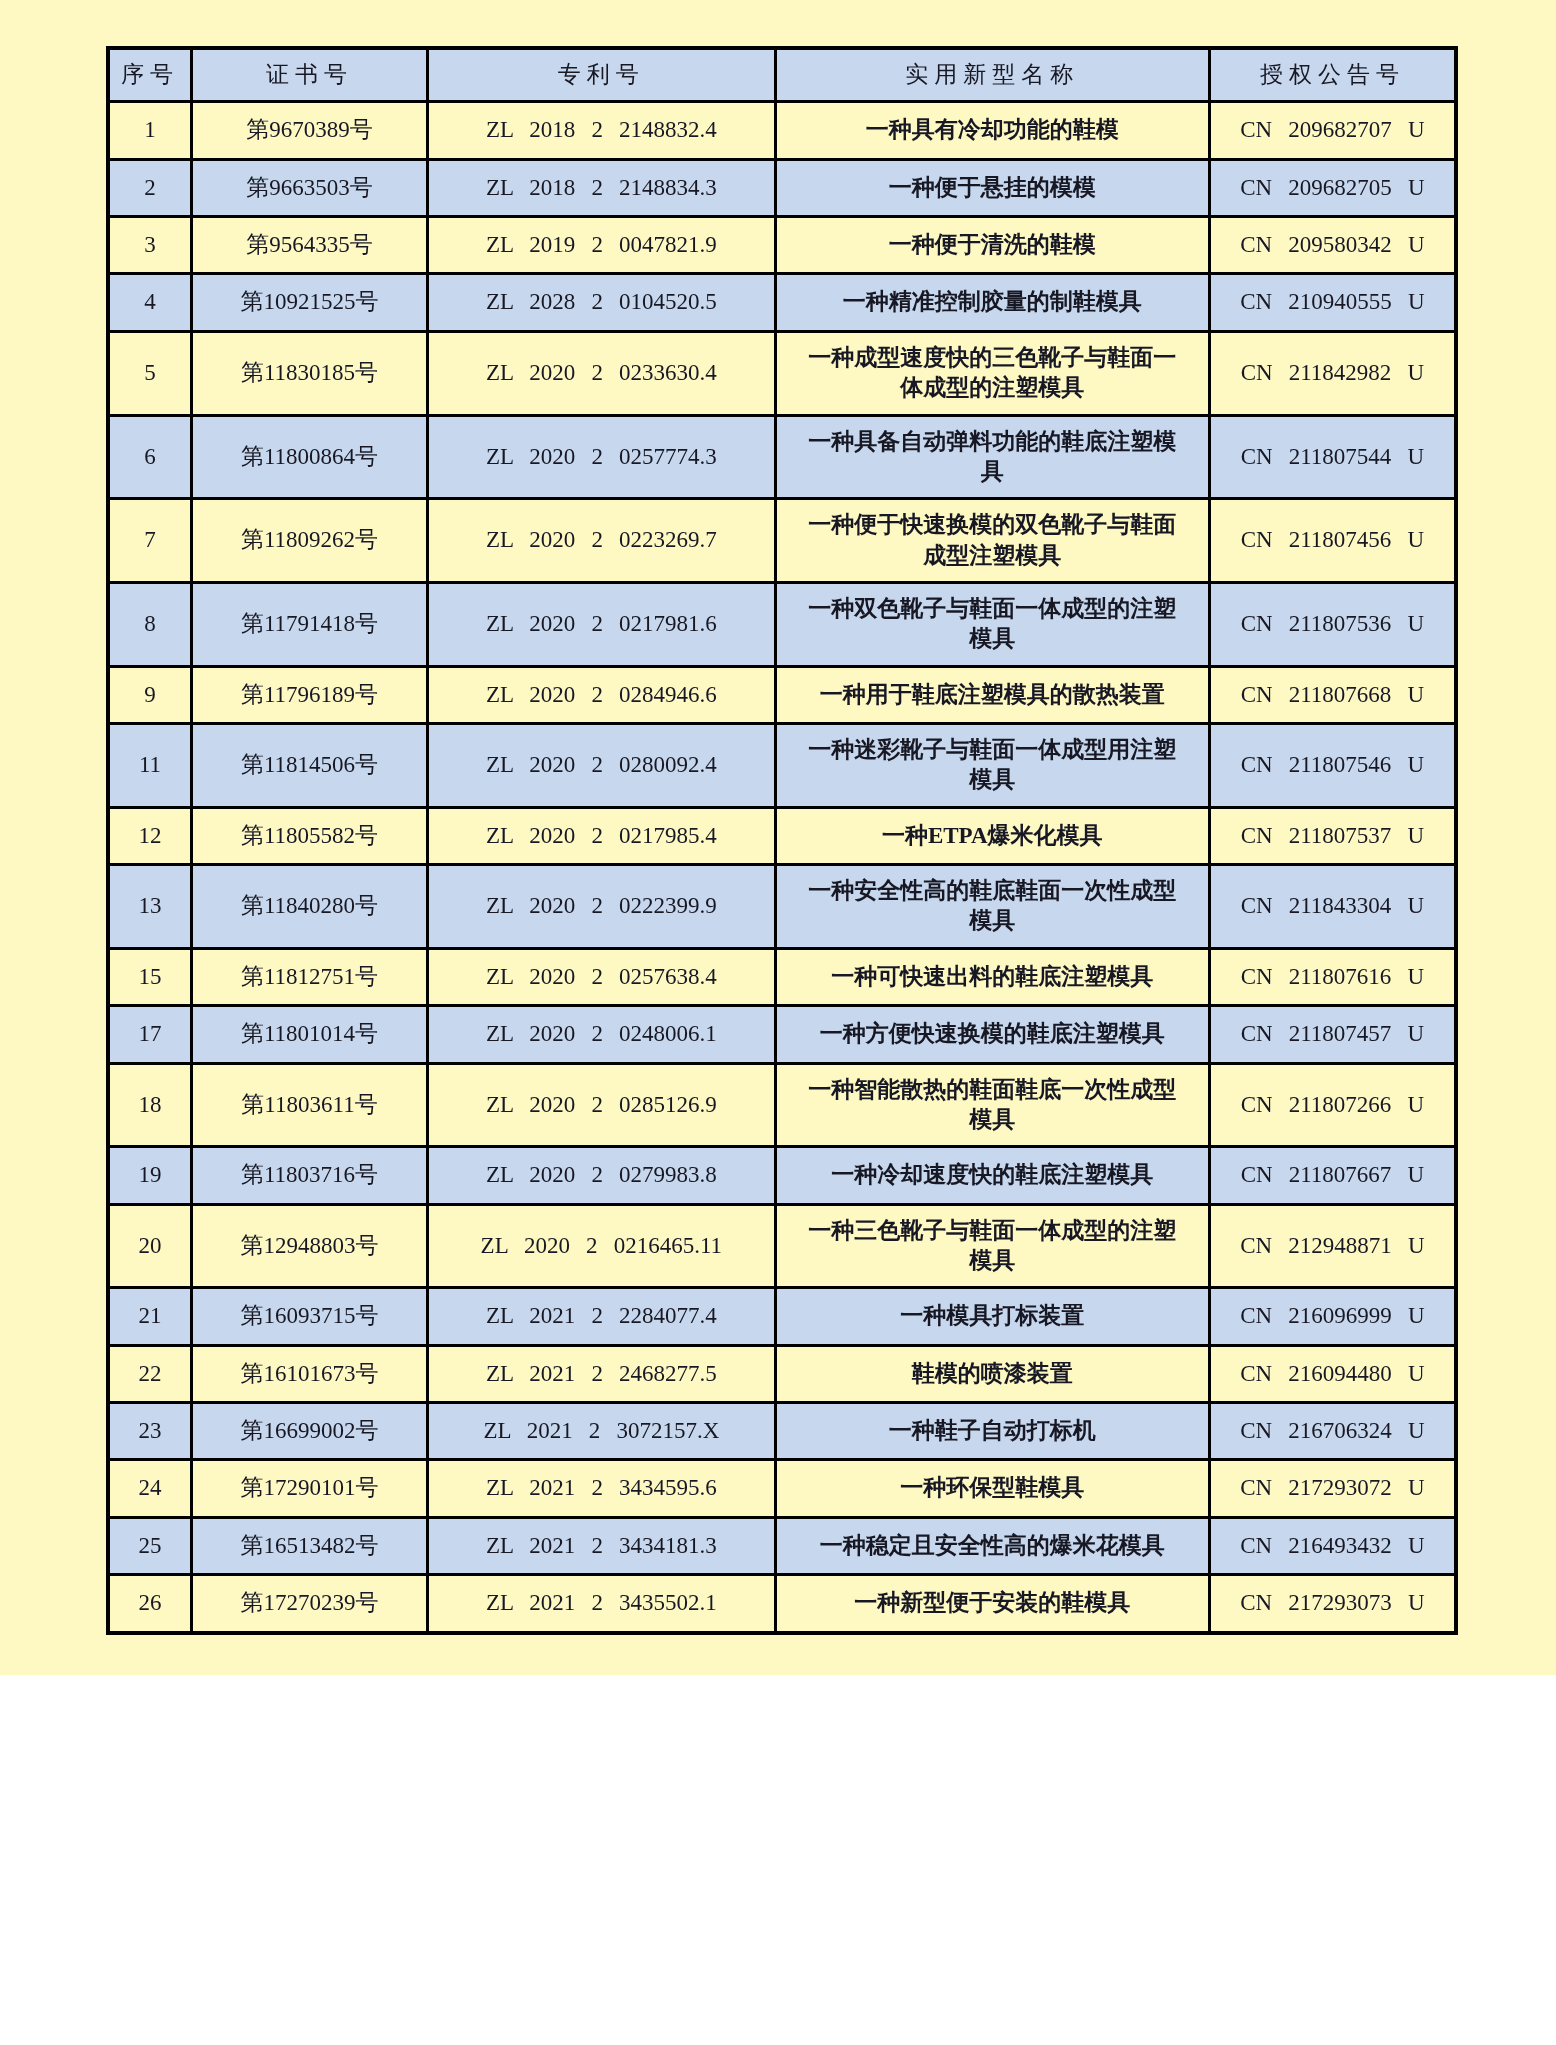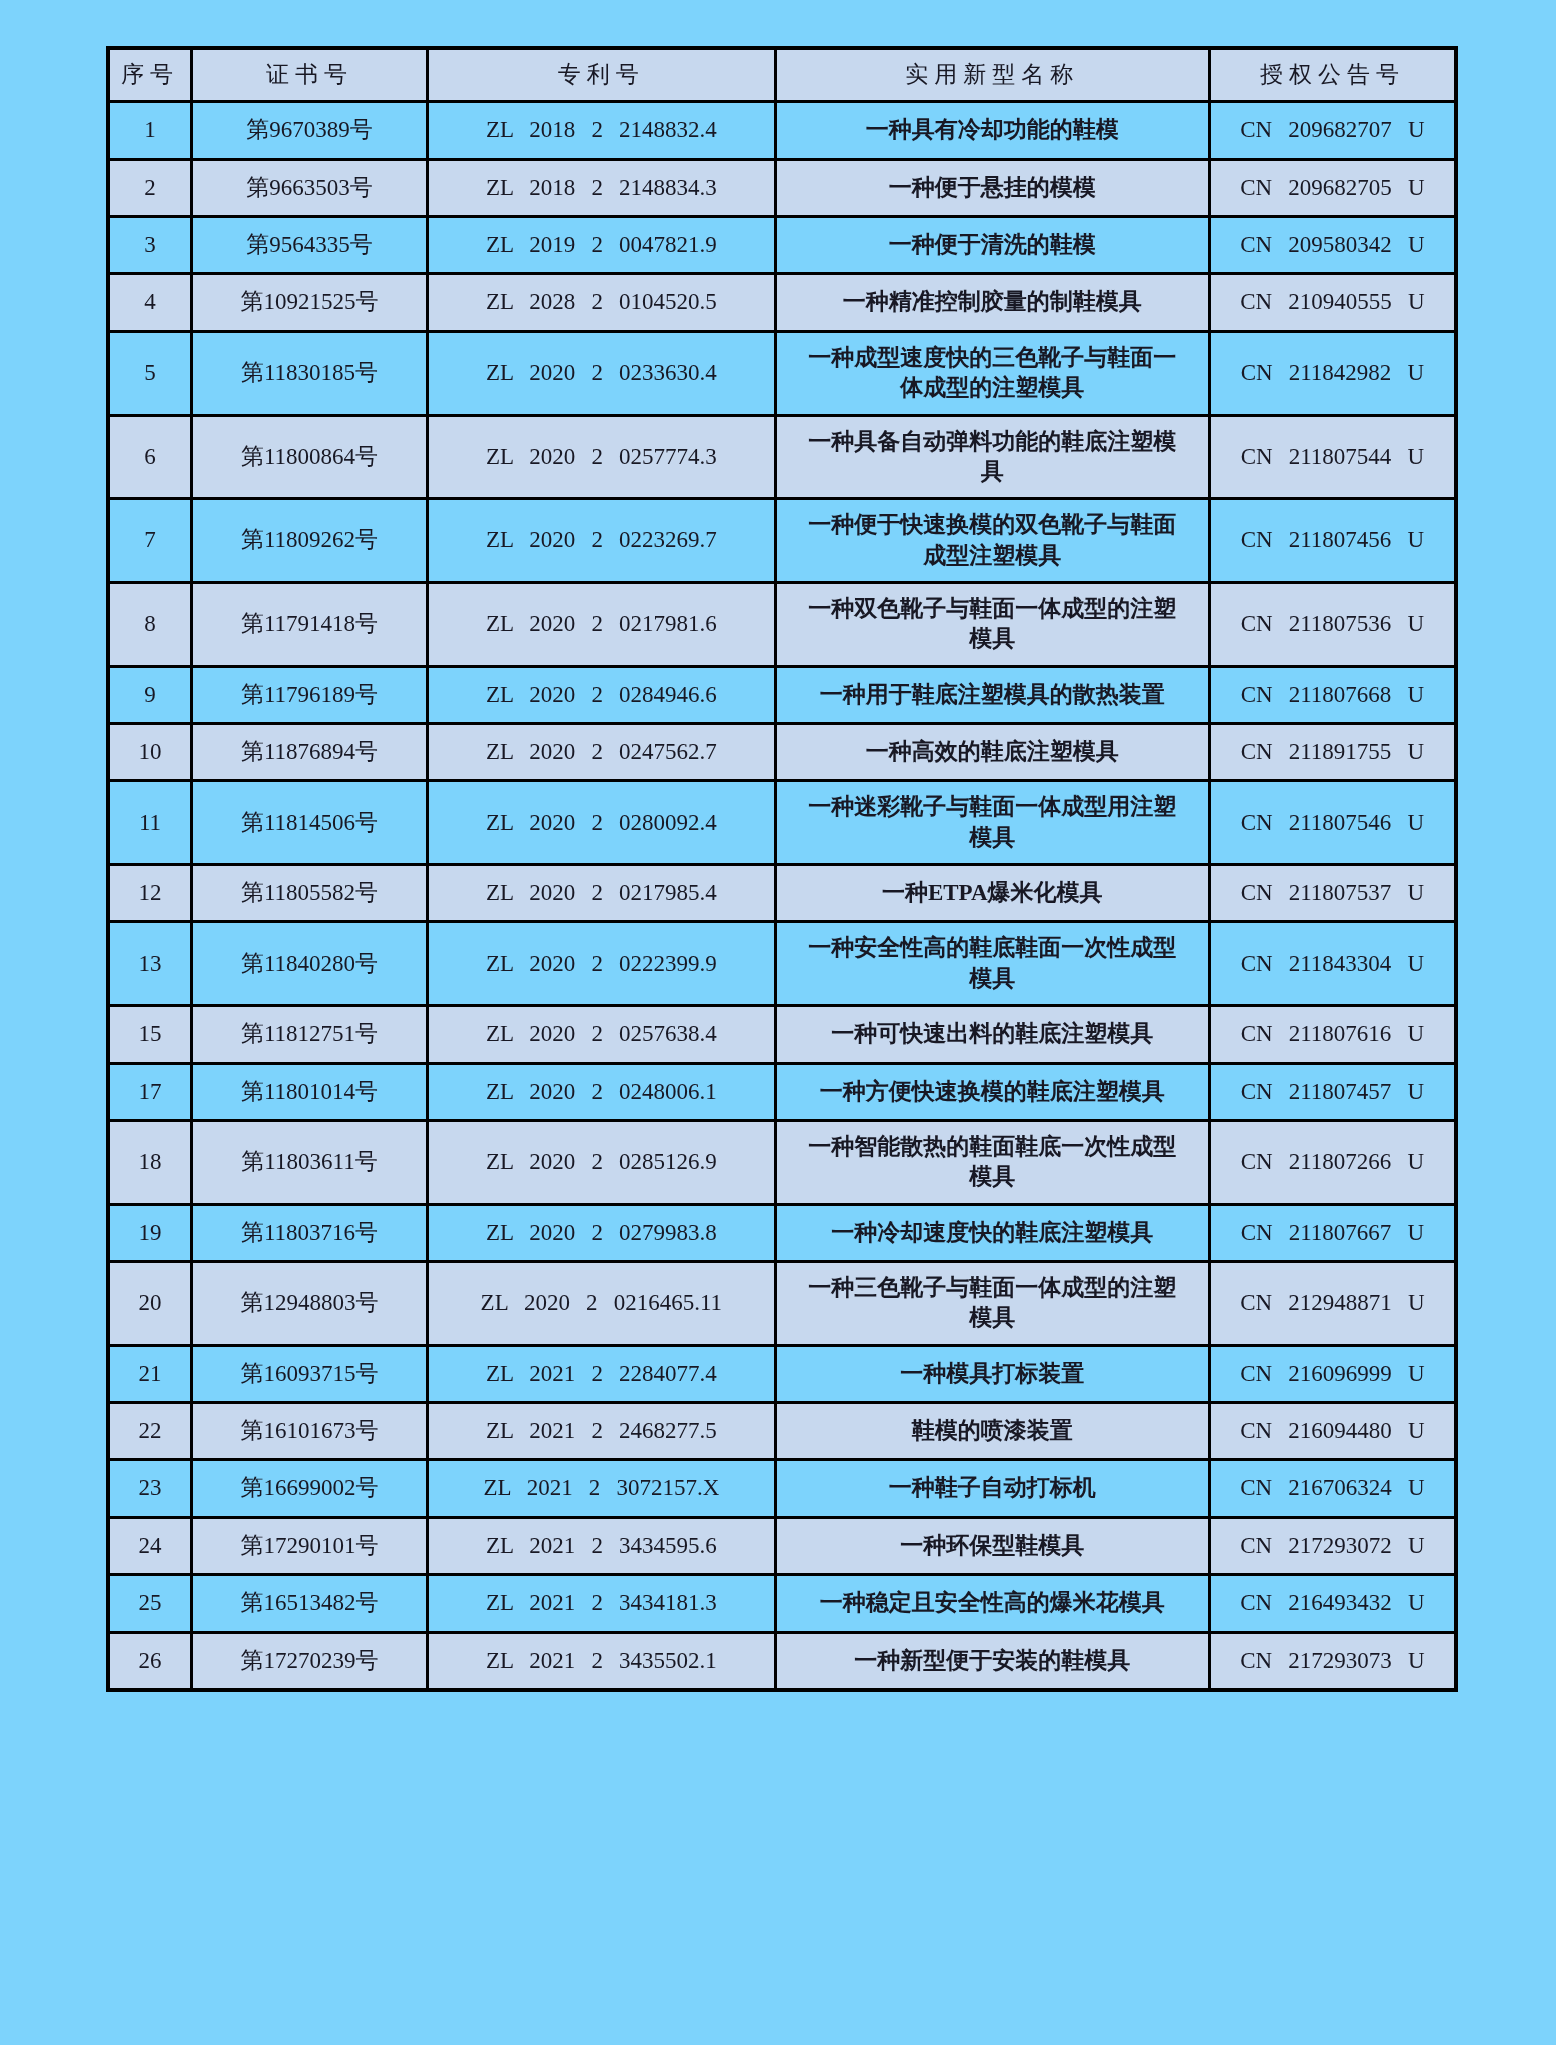--- a/index.html
+++ b/index.html
@@ -4,22 +4,22 @@
 <style>
   html, body {
     margin: 0;
     padding: 0;
     background: #ffffff;
     font-family: "Liberation Serif", "DejaVu Serif", serif;
   }
   .page {
     position: relative;
     width: 1556px;
-    height: 2045px;
-    background: #7dd3fc;
+    height: 1675px;
+    background: #fef9c3;
     overflow: hidden;
   }
   table.patent-table {
     position: absolute;
     left: 106px;
     top: 46px;
     width: 1352px;
     border-collapse: collapse;
     table-layout: fixed;
     border: 4px solid var(--border-color, #000);
@@ -136,27 +136,20 @@
           <td class="num">CN 211807536 U</td>
         </tr>
         <tr>
           <td>9</td>
           <td>第11796189号</td>
           <td class="num">ZL 2020 2 0284946.6</td>
           <td class="name-cell">一种用于鞋底注塑模具的散热装置</td>
           <td class="num">CN 211807668 U</td>
         </tr>
         <tr>
-          <td>10</td>
-          <td>第11876894号</td>
-          <td class="num">ZL 2020 2 0247562.7</td>
-          <td class="name-cell">一种高效的鞋底注塑模具</td>
-          <td class="num">CN 211891755 U</td>
-        </tr>
-        <tr>
           <td>11</td>
           <td>第11814506号</td>
           <td class="num">ZL 2020 2 0280092.4</td>
           <td class="name-cell">一种迷彩靴子与鞋面一体成型用注塑模具</td>
           <td class="num">CN 211807546 U</td>
         </tr>
         <tr>
           <td>12</td>
           <td>第11805582号</td>
           <td class="num">ZL 2020 2 0217985.4</td>

